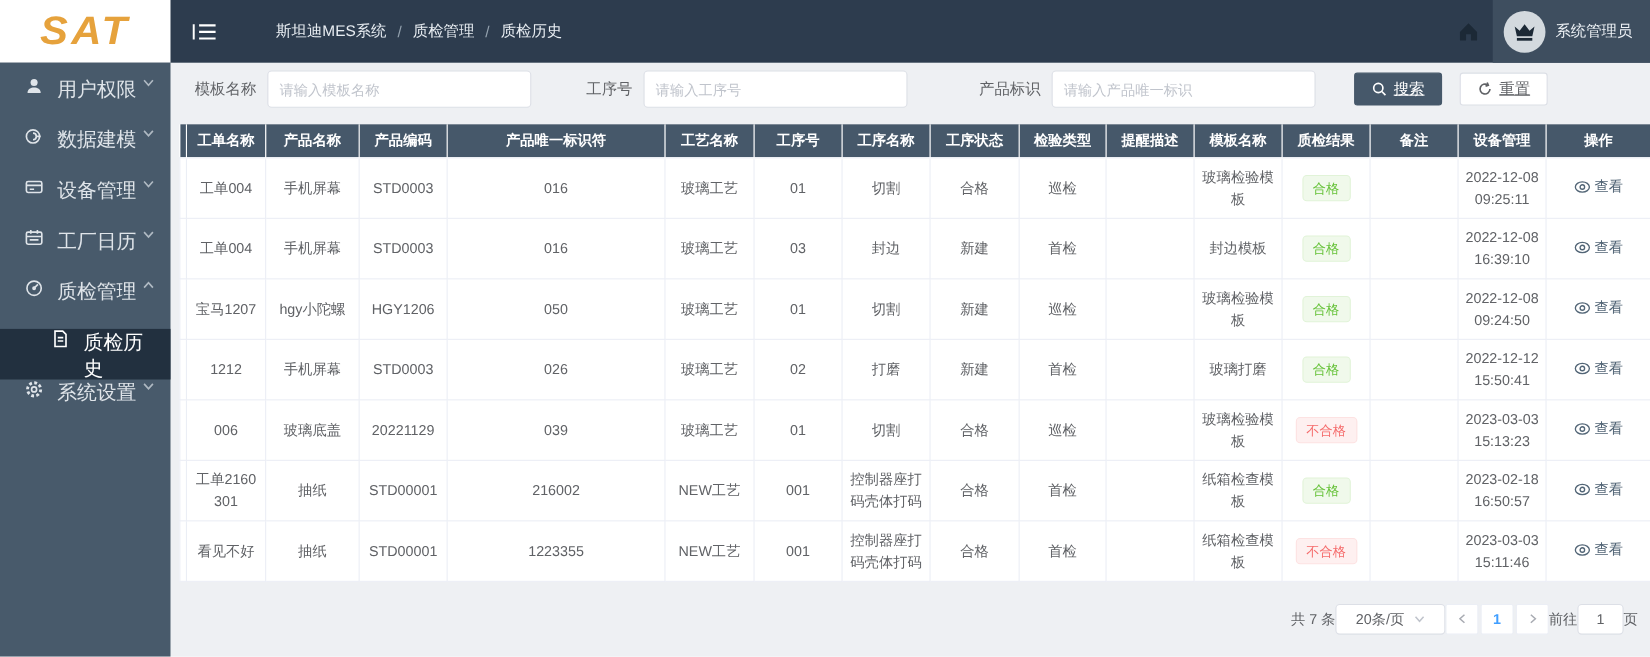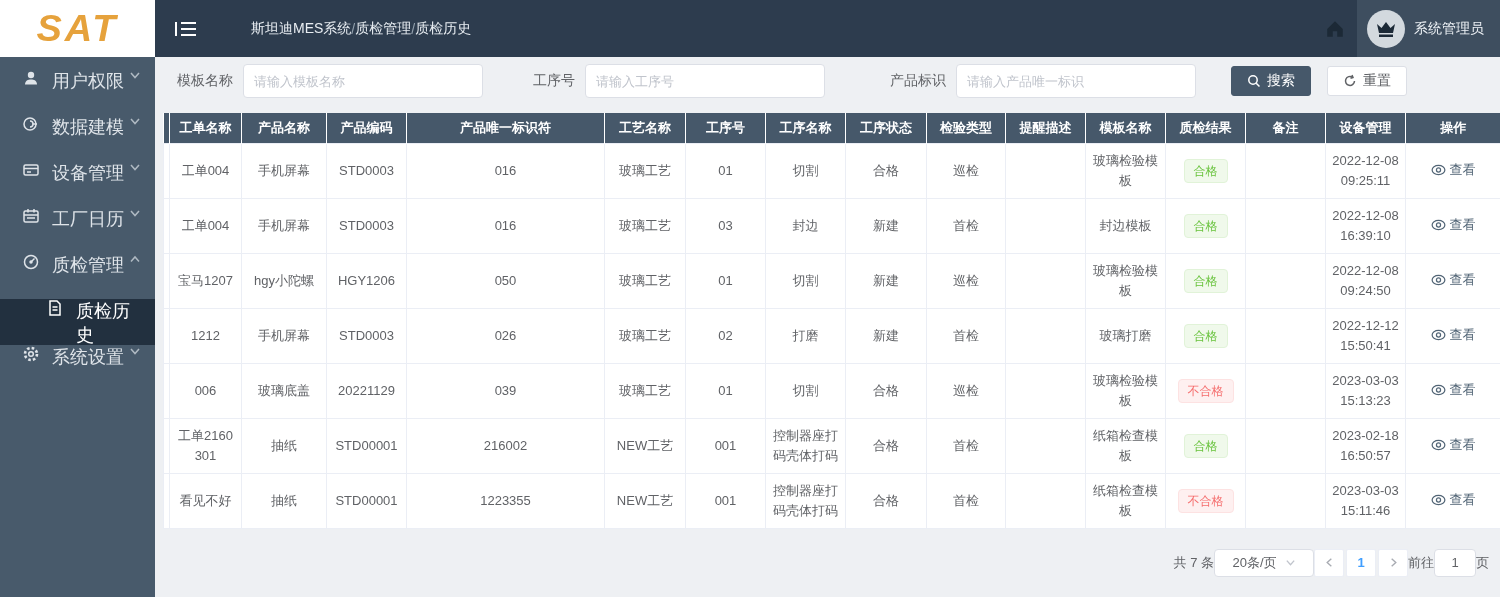--- a/index.html
+++ b/index.html
@@ -5,21 +5,21 @@
   * { margin:0; padding:0; box-sizing:border-box; }
   html,body { width:1500px; height:597px; overflow:hidden; }
   body { font-family:"Liberation Sans","DejaVu Sans",sans-serif; font-size:14px; background:#eef0f3; color:#606266; }
 
   
   .header { display:flex; height:57px; background:#2d3c4e; }
   .logo-box { width:155px; height:57px; background:#ffffff; display:flex; align-items:center; justify-content:center; }
   .logo-text { font-size:38px; font-weight:bold; font-style:italic; color:#e6a23c; letter-spacing:3px; line-height:1; transform:scaleY(.95); }
   .header-main { flex:1; display:flex; align-items:center; }
   .hamburger { margin-left:20px; cursor:pointer; display:flex; align-items:center; }
-  .breadcrumb { margin-left:54px; display:flex; align-items:center; color:#e8edf2; font-size:14px; }
+  .breadcrumb { margin-left:54px; display:flex; align-items:center; gap:10px; color:#e8edf2; font-size:14px; }
   .crumb { cursor:pointer; }
   .crumb-sep { color:#93a1ae; }
   .header-spacer { flex:1; }
   .home-btn { width:44px; height:57px; display:flex; align-items:center; justify-content:center; cursor:pointer; }
   .user-panel { width:143px; height:57px; background:#3e4e5f; display:flex; align-items:center; gap:9px; padding-left:10px; }
   .avatar { width:38px; height:38px; border-radius:50%; background:#d3d9de; display:flex; align-items:center; justify-content:center; }
   .user-name { color:#eef2f6; font-size:14px; }
 
   
   .body-row { display:flex; height:540px; }
@@ -31,21 +31,21 @@
   .chev { opacity:.8; }
 
   .content { flex:1; padding:0 0 0 8px; }
 
   
   .filter-bar { display:flex; align-items:center; height:48px; padding-left:14px; margin-bottom:8px; }
   .f-label { color:#606266; font-size:14px; margin-right:10px; white-space:nowrap; }
   .f-input { width:240px; height:30px; border:1px solid #dcdfe6; border-radius:4px; background:#fff; padding:16px 10px; font-size:13px; color:#606266; outline:none; font-family:inherit; }
   .f-input::placeholder { color:#c0c4cc; }
   .g2 { margin-left:50px; } .g3 { margin-left:65px; }
-  .btn { height:30px; display:inline-flex; align-items:center; gap:6px; padding:0 15px; border-radius:3px; font-size:14px; cursor:pointer; border:1px solid transparent; }
+  .btn { height:30px; display:inline-flex; align-items:center; gap:6px; padding:0 15px; border-radius:3px; font-size:14px; cursor:pointer; border:1px solid transparent;text-decoration:underline; }
   .btn-search { margin-left:35px; background:#46586a; color:#fff; border-color:#46586a; }
   .btn-reset { margin-left:16px; background:#fff; color:#606266; border-color:#dcdfe6; }
 
   
   table { width:1337px; border-collapse:collapse; table-layout:fixed; background:#fff; }
   th { background:#46586a; color:#fff; font-size:13px; font-weight:bold; height:30px; border-right:1px solid #ffffff; padding:0 2px; text-align:center; }
   th:last-child { border-right:none; }
   td { border:1px solid #ebeef5; font-size:13px; color:#606266; text-align:center; height:55px; padding:6px 5px; word-break:break-all; line-height:20px; background:#fff; }
   .tag { display:inline-block; font-size:12px; line-height:22px; padding:0 9px; border-radius:4px; border:1px solid transparent; }
   .tag-success { color:#67c23a; background:#f0f9eb; border-color:#e1f3d8; }

